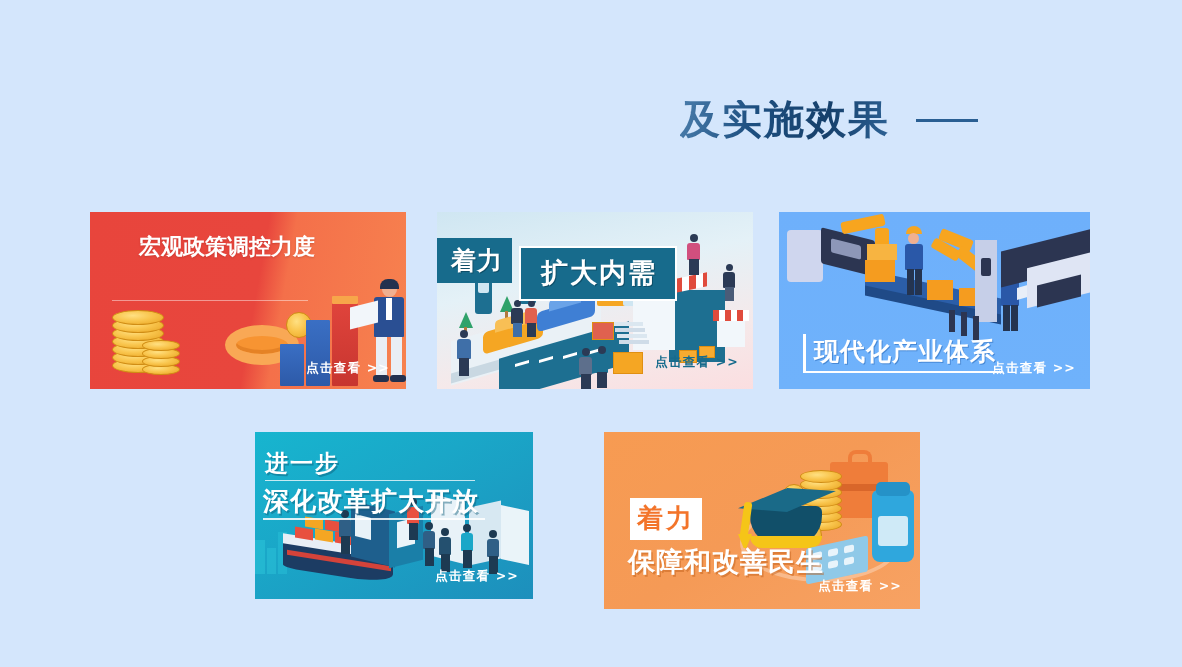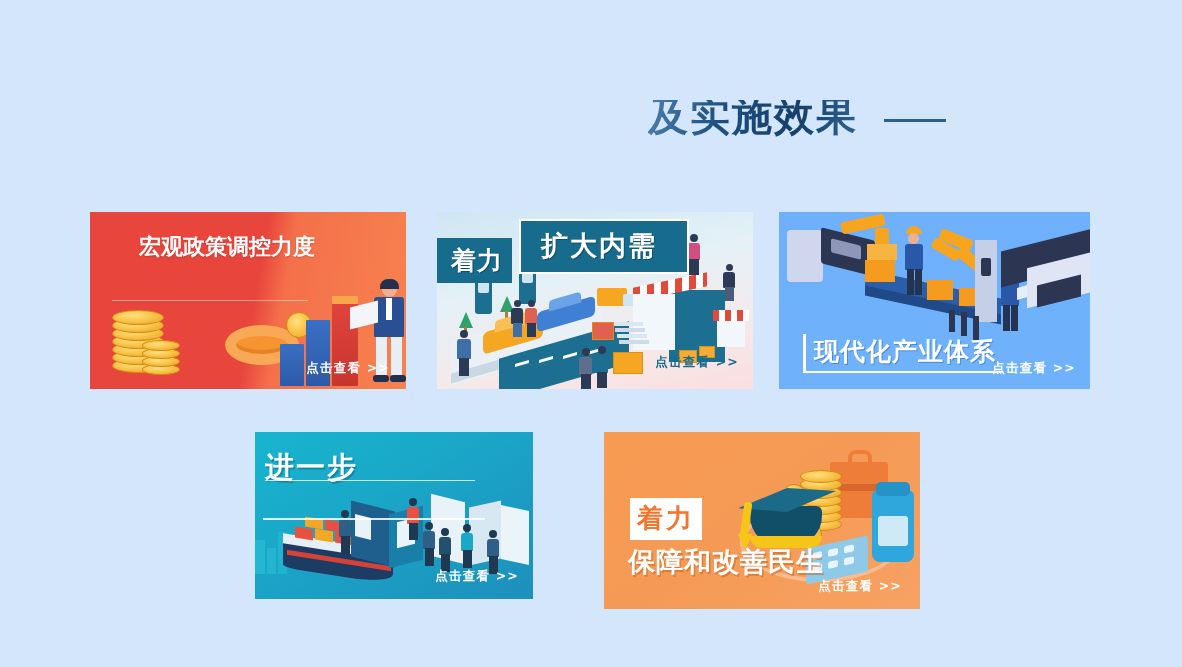--- a/index.html
+++ b/index.html
@@ -73,21 +73,22 @@
     font-size: 40px;
     font-weight: bold;
     letter-spacing: 2px;
     line-height: 1;
     color: #1b4e82;
     background: linear-gradient(100deg, #4a7dab 0%, #1d4f80 35%, #16406b 70%, #2d6295 100%);
     -webkit-background-clip: text;
     background-clip: text;
     -webkit-text-fill-color: transparent;
     white-space: nowrap;
-    font-family: Liberation Mono, monospace;
+    font-family: Liberation Serif, serif;
+    margin-left: 32px;
   }
 
   .tail-rule {
     margin-left: 26px;
     width: 62px;
     height: 3px;
     background: #2a5f93;
   }
 
   
@@ -167,23 +168,23 @@
   #card-domestic-demand .tagbox {
     position: absolute; z-index: 5; left: 0px; top: 26px;
     background: #176b8c; padding: 6px 9px 6px 14px;
   }
   #card-domestic-demand .tagbox span {
     font-family: "DejaVu Sans", "Liberation Sans", sans-serif;
     font-weight: bold; font-size: 25px; color: #ffffff; letter-spacing: 1px;
     text-shadow: 1px 1px 0 #0e4e68;
   }
   #card-domestic-demand .outlinebox {
-    position: absolute; z-index: 4; left: 82px; top: 7px;
+    position: absolute; z-index: 4; left: 82px; top: 34px;
     border: 2px solid #ffffff; background: #176b8c;
-    padding: 7px 30px 8px 20px;
+    padding: 7px 18px 8px 20px;
   }
   #card-domestic-demand .outlinebox span {
     font-family: "DejaVu Sans", "Liberation Sans", sans-serif;
     font-weight: bold; font-size: 27px; color: #ffffff; letter-spacing: 2px;
     text-shadow: 1px 1px 0 #0e4e68;
   }
   #card-domestic-demand .cta { right: 14px; bottom: 18px; color: #176b8c; }
 
   
   #card-modern-industry {
@@ -211,21 +212,21 @@
   #card-modern-industry .cta { right: 14px; bottom: 12px; color: #ffffff; }
 
   
   #card-reform-opening {
     left: 255px; top: 432px; width: 278px; height: 167px;
     background: linear-gradient(150deg, #17b5cf 0%, #1aa7c8 40%, #1d8fbc 100%);
   }
   #card-reform-opening .t1 {
     position: absolute; z-index: 5; left: 10px; top: 16px;
     font-family: "DejaVu Sans", "Liberation Sans", sans-serif;
-    font-weight: bold; font-size: 29px; color: #ffffff; letter-spacing: 2px;
+    font-weight: bold; font-size: 23px; color: #ffffff; letter-spacing: 2px;
     text-shadow: 1.5px 1.5px 0 rgba(10,90,120,.45);
   }
   #card-reform-opening .r1 {
     position: absolute; z-index: 5; left: 10px; top: 48px; width: 210px; height: 1px;
     background: rgba(255,255,255,.75);
   }
   #card-reform-opening .t2 {
     position: absolute; z-index: 5; left: 8px; top: 52px;
     font-family: "DejaVu Sans", "Liberation Sans", sans-serif;
     font-weight: bold; font-size: 26px; color: #ffffff; letter-spacing: 1px;
@@ -546,20 +547,21 @@
       <div style="position:absolute; left:2px; top:26px; width:9px; height:18px; background:#1d3a52;"></div>
     </div>
     <div class="person" style="left:232px; top:98px;">
       <div class="fig-head" style="left:2px; top:0; width:8px; height:8px; background:#1d3a52;"></div>
       <div class="fig-body" style="left:0; top:9px; width:12px; height:18px; background:#2f5f86;"></div>
       <div style="position:absolute; left:2px; top:26px; width:9px; height:18px; background:#1d3a52;"></div>
     </div>
   </div>
   <div class="t1">进一步</div>
   <div class="r1"></div>
+  <div class="t2">深化改革扩大开放</div>
   <div class="r2"></div>
   <div class="cta">点击查看 &gt;&gt;</div>
 </div>
 
 <div class="card" id="card-livelihood">
   <div class="card-art">
 
     <div style="position:absolute; left:136px; top:72px; width:160px; height:78px; border:4px solid rgba(255,255,255,.30); border-radius:50%;"></div>
 
     <div class="briefcase" style="left:226px; top:30px; width:58px; height:56px;"></div>

